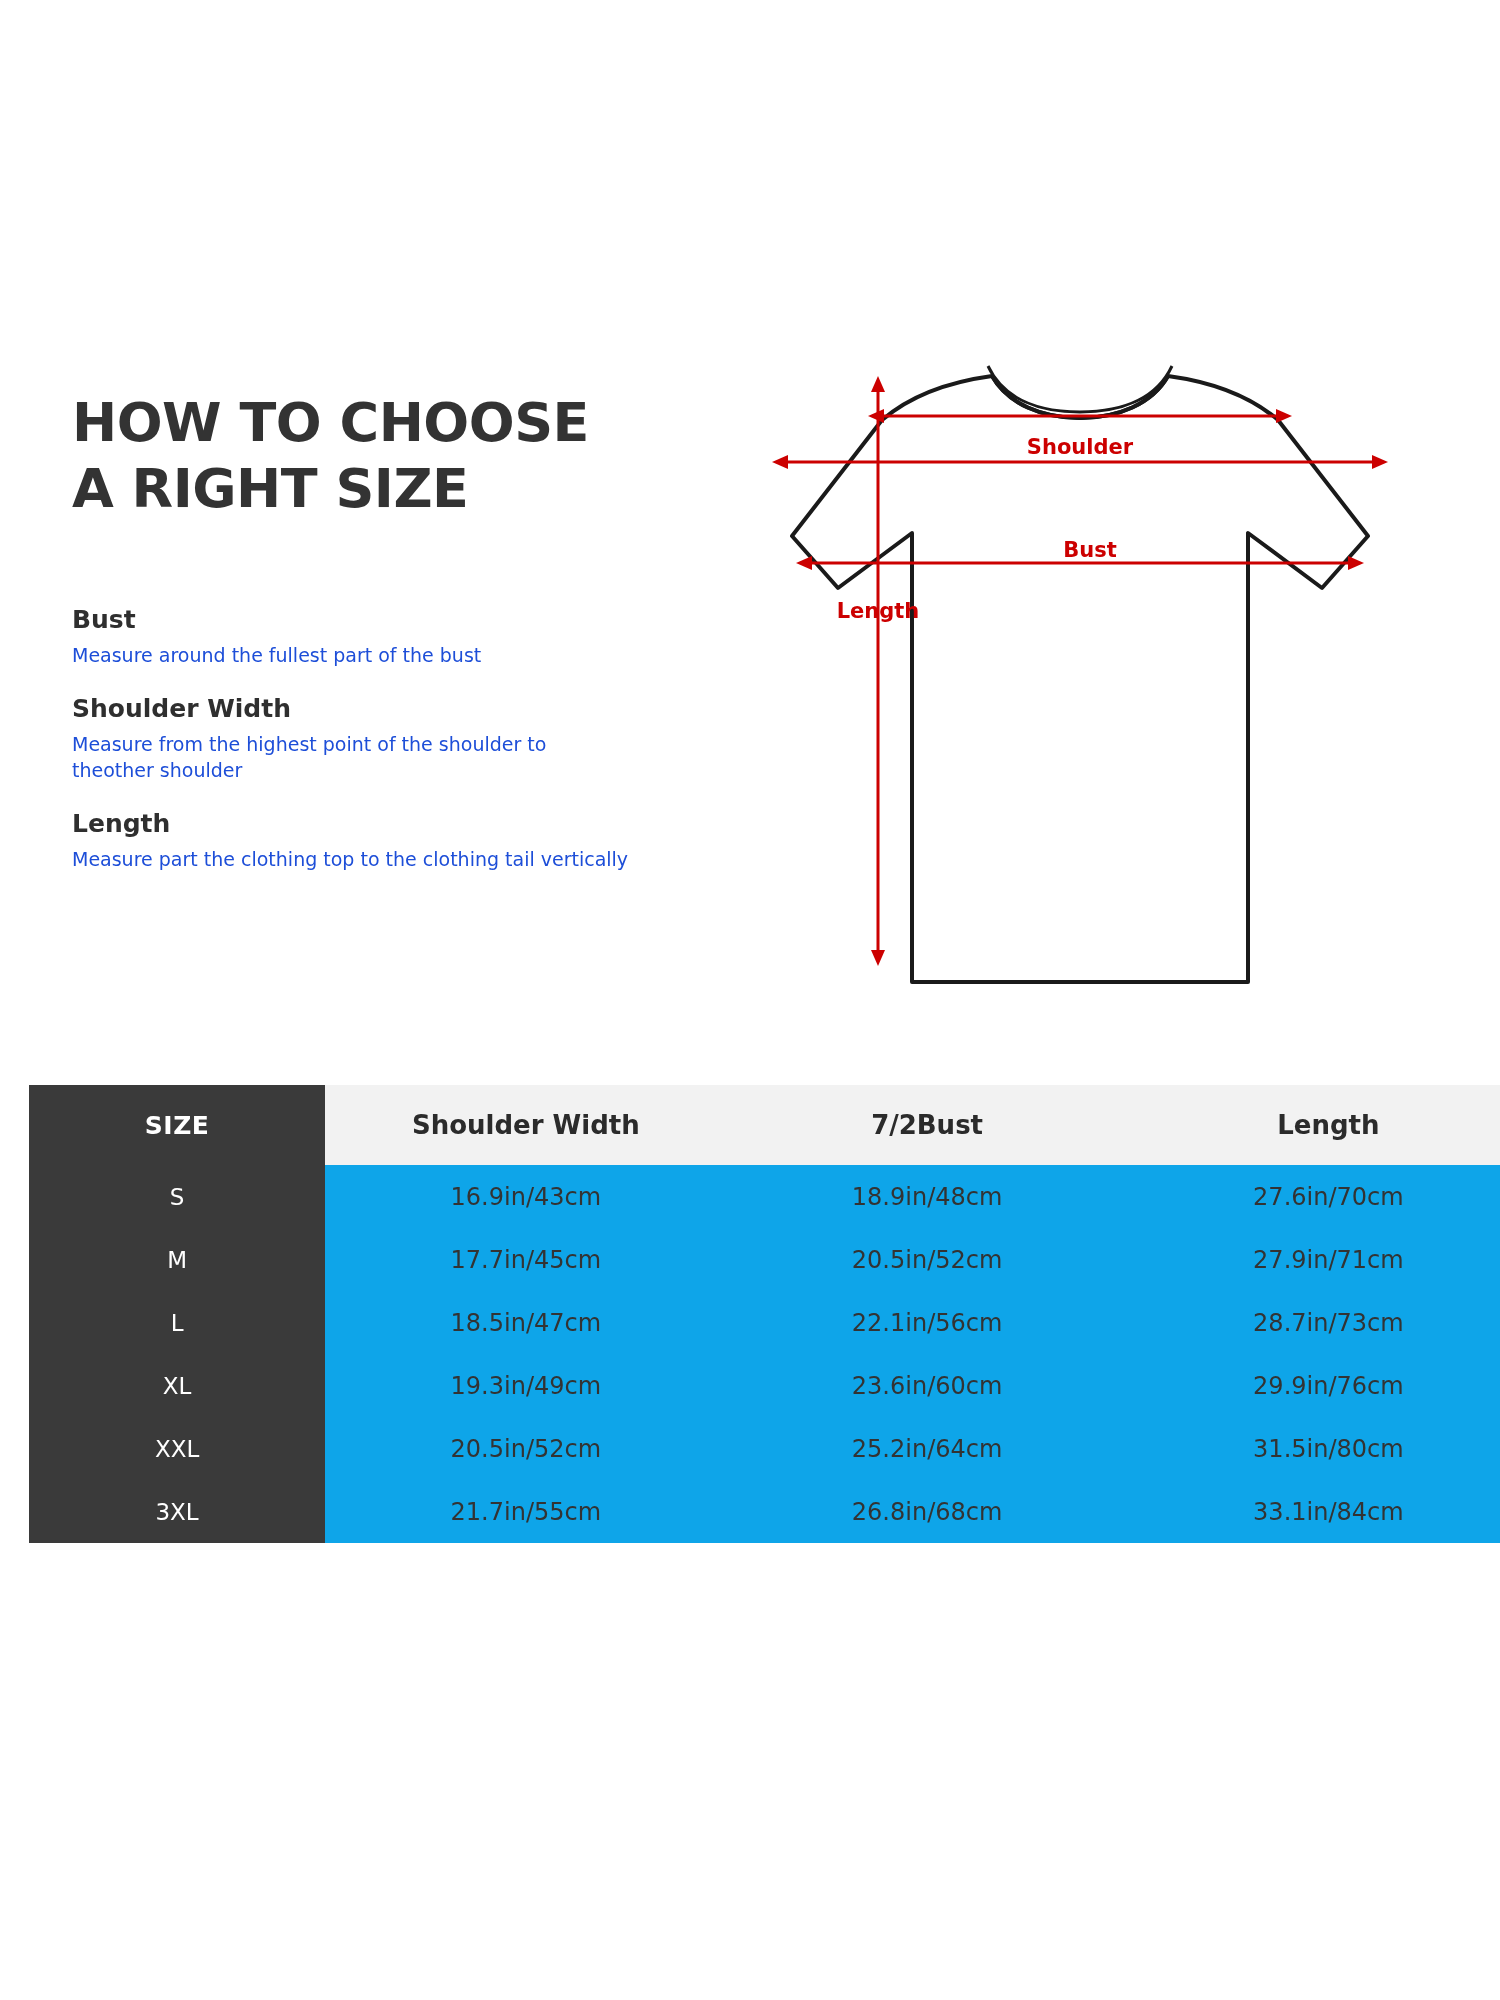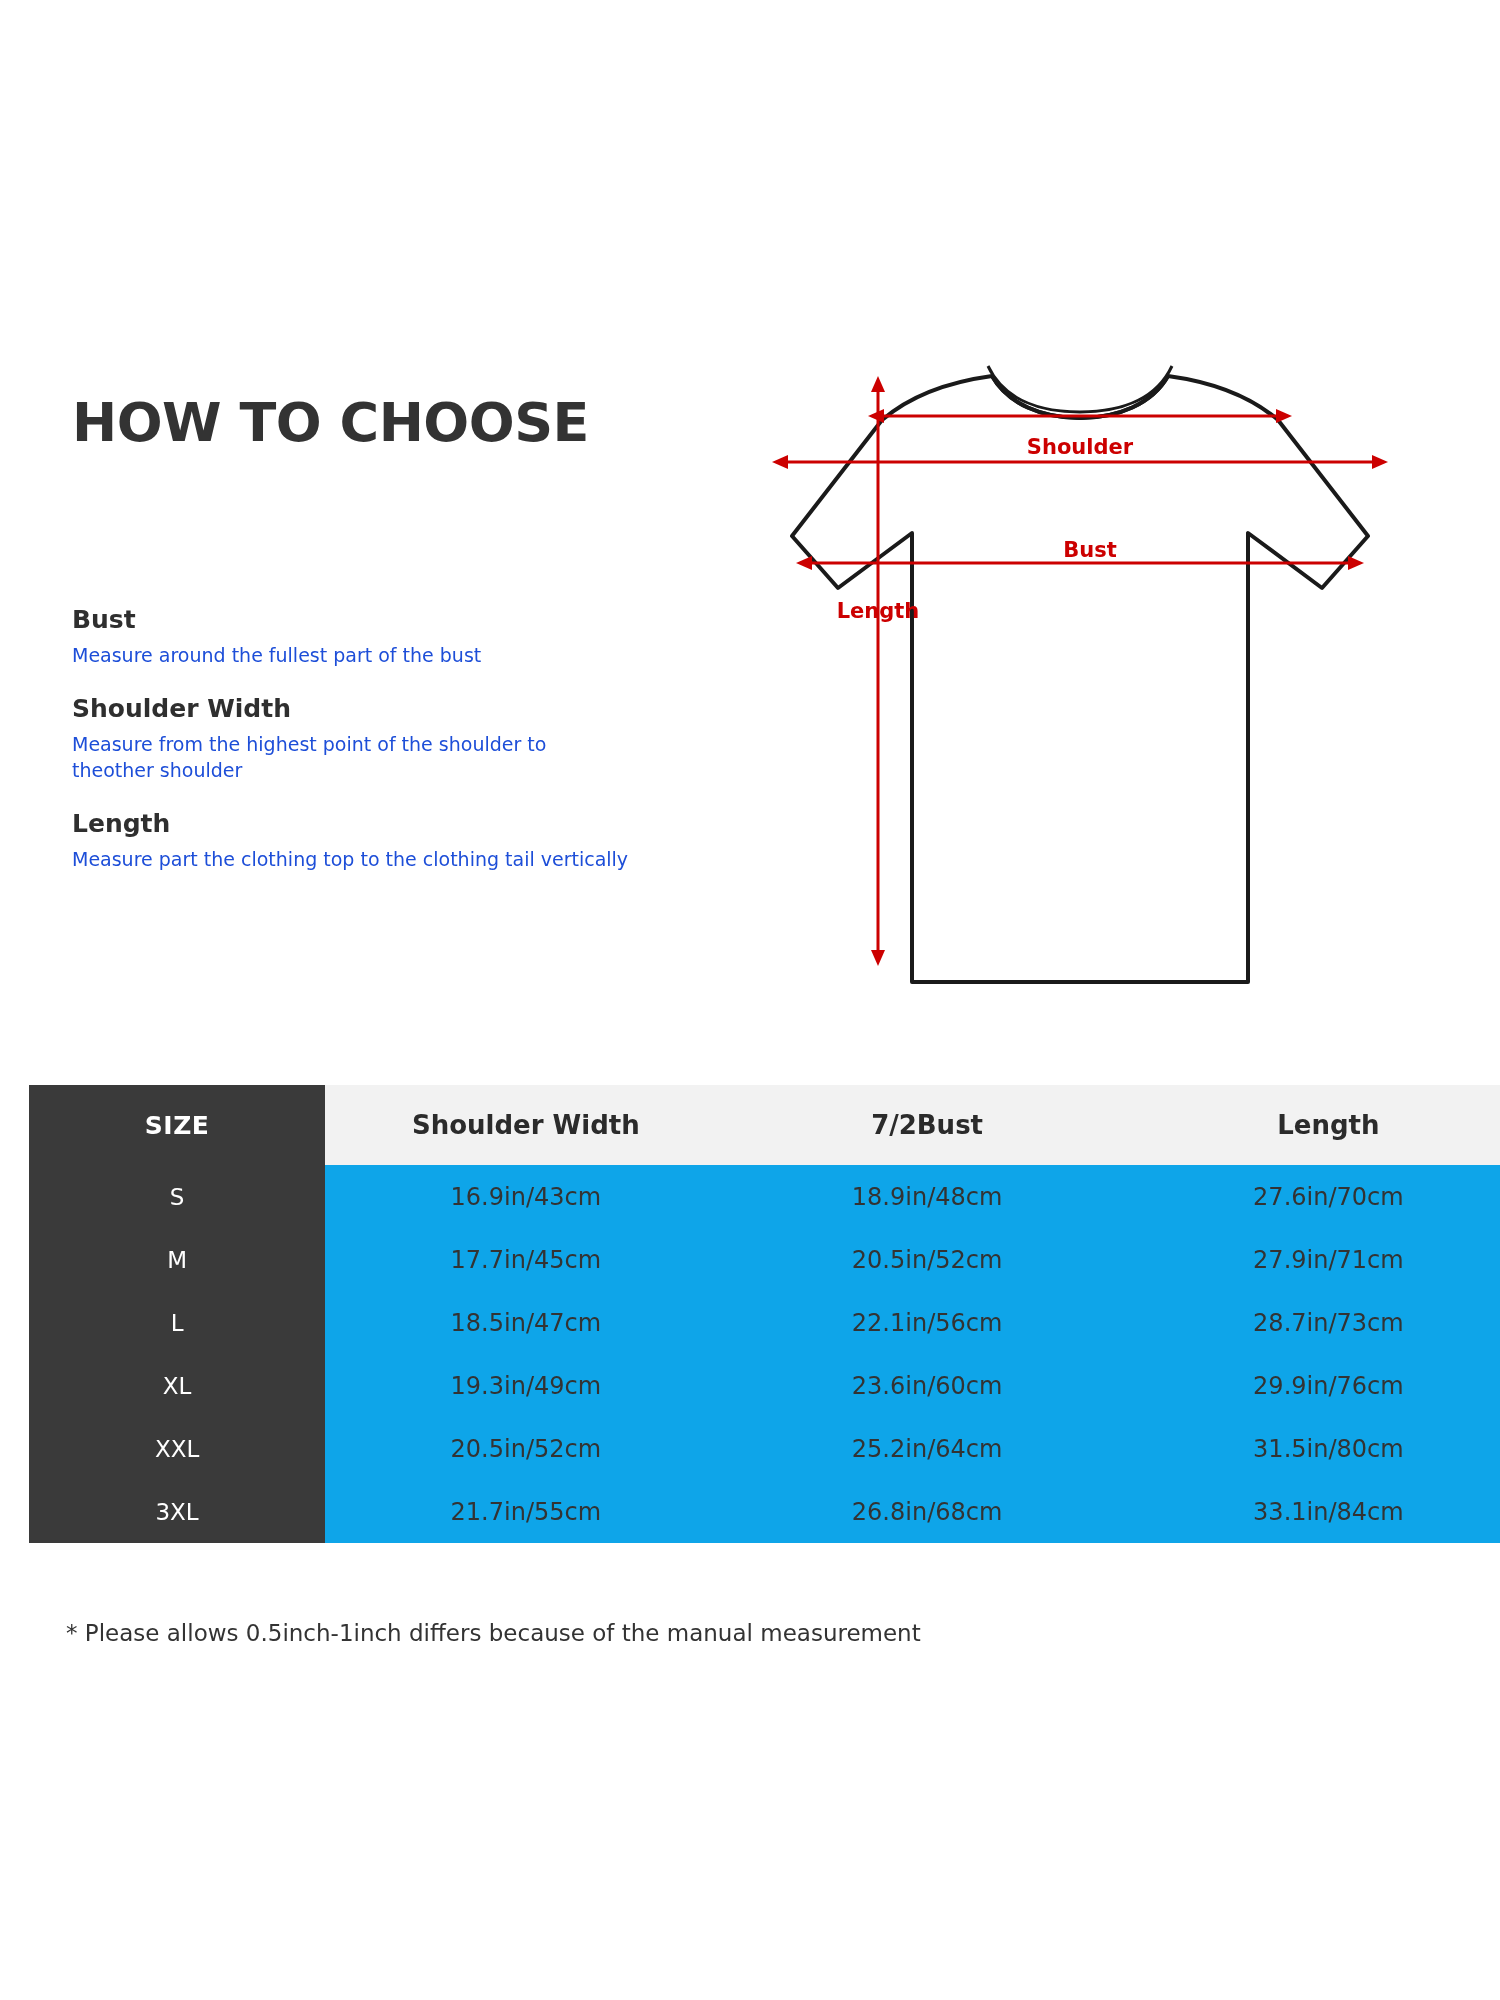--- a/index.html
+++ b/index.html
@@ -137,20 +137,21 @@
 </style>
 </head>
 <body>
 
 <div class="page">
 
   <div class="top-area">
 
     <div class="headline">
       <div>HOW TO CHOOSE</div>
+      <div>A RIGHT SIZE</div>
     </div>
 
     <div class="defs">
       <div class="def-block">
         <div class="def-term">Bust</div>
         <div class="def-desc">Measure around the fullest part of the bust</div>
       </div>
       <div class="def-block">
         <div class="def-term">Shoulder Width</div>
         <div class="def-desc">Measure from the highest point of the shoulder to theother shoulder</div>
@@ -268,15 +269,14 @@
         <tr>
           <td class="size-cell">3XL</td>
           <td>21.7in/55cm</td>
           <td>26.8in/68cm</td>
           <td>33.1in/84cm</td>
         </tr>
       </tbody>
     </table>
   </div>
 
-  <div class="note">* Please allows 0.5inch-1inch differs because of the  manual measurement</div>
 
 </div>
 
 </body></html>

